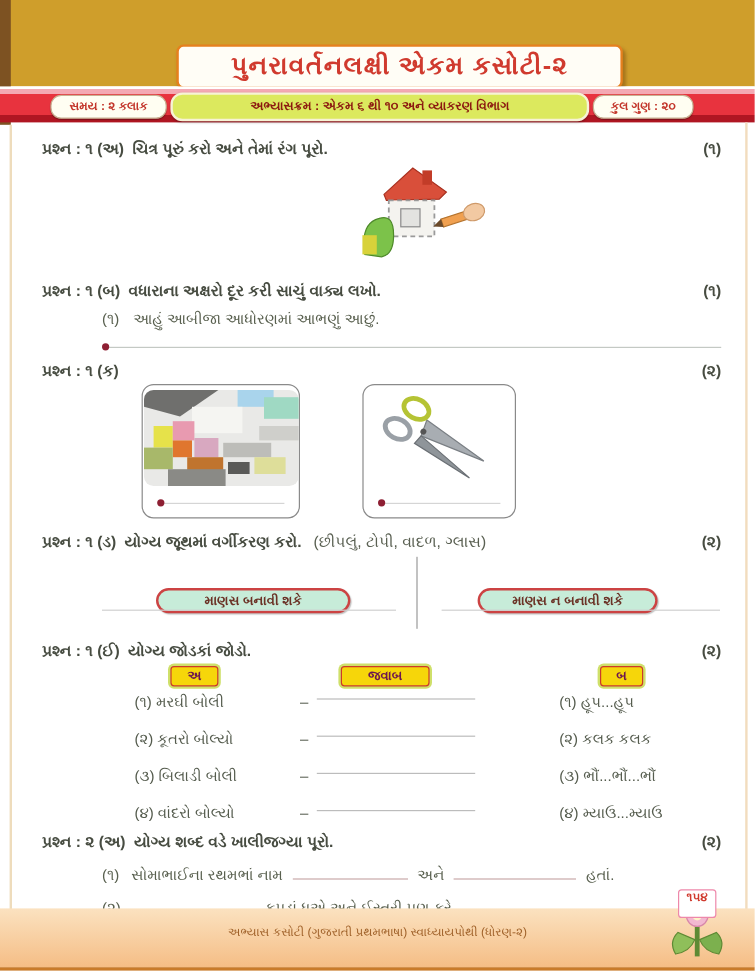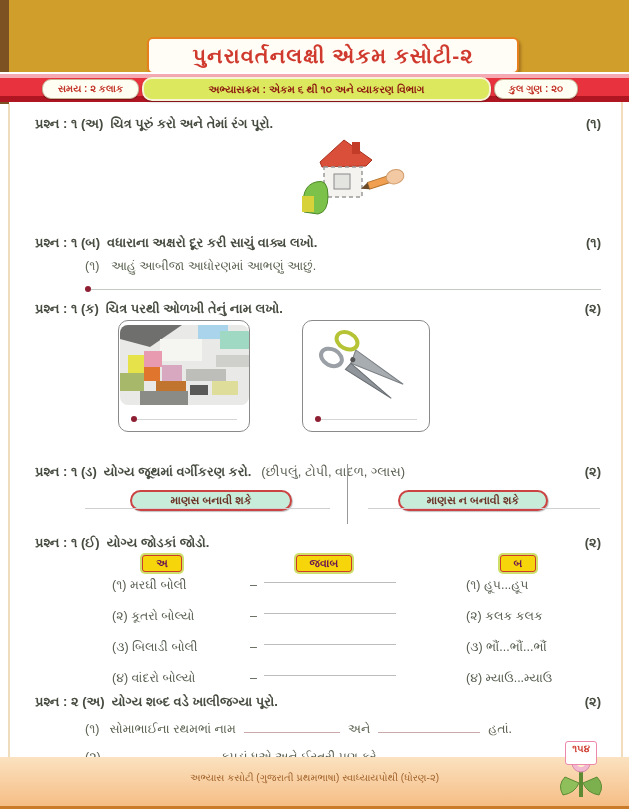--- a/index.html
+++ b/index.html
@@ -151,21 +151,20 @@
   <span class="qmarks">(૧)</span>
 </div>
 <div class="abs sub-item" style="top:259px; left:85px">
   <span>(૧)</span>
   <span style="margin-left:8px">આહું આબીજા આધોરણમાં આભણું આછું.</span>
 </div>
 <div class="abs ans-line dot" style="top:278px; left:85px; right:28px; height:12px"></div>
 
 <div class="abs q-row" style="top:301px">
   <span>પ્રશ્ન : ૧ (ક)</span>
-  <span class="qtext">ચિત્ર પરથી ઓળખી તેનું નામ લખો.</span>
   <span class="qmarks">(૨)</span>
 </div>
 
 <div class="abs photo-box" style="left:118px; width:132px">
   <svg width="129" height="80" style="margin:4px 0 0 1px; border-radius:8px" viewBox="0 0 129 80">
     <rect width="129" height="80" fill="#e9e9e7"></rect>
     <polygon points="0,0 62,0 30,22 0,14" fill="#6f6f6d"></polygon>
     <rect x="78" y="0" width="30" height="14" fill="#a9d4ec"></rect>
     <rect x="100" y="6" width="29" height="18" fill="#9fd9c3"></rect>
     <rect x="40" y="14" width="42" height="22" fill="#f5f5f2"></rect>
@@ -190,39 +189,39 @@
       <polygon points="38,30 96,38 40,44" fill="#a8adb2" stroke="#7a7f84"></polygon>
       <polygon points="40,44 92,56 38,52" fill="#8f959a" stroke="#6a6f74"></polygon>
       <ellipse cx="26" cy="26" rx="11" ry="8" fill="none" stroke="#b5c334" stroke-width="4"></ellipse>
       <ellipse cx="20" cy="48" rx="11" ry="8" fill="none" stroke="#9aa0a6" stroke-width="4"></ellipse>
       <circle cx="40" cy="40" r="2.5" fill="#555"></circle>
     </g>
   </svg>
   <div class="inner-line dot"></div>
 </div>
 
-<div class="abs q-row" style="top:464px">
+<div class="abs q-row" style="top:444px">
   <span>પ્રશ્ન : ૧ (ડ)</span>
   <span class="qtext">યોગ્ય જૂથમાં વર્ગીકરણ કરો.</span>
   <span class="qhint">(છીપલું, ટોપી, વાદળ, ગ્લાસ)</span>
   <span class="qmarks">(૨)</span>
 </div>
 <div class="abs group-pill" style="left:130px; width:162px">માણસ બનાવી શકે</div>
 <div class="abs group-pill" style="left:398px; width:150px">માણસ ન બનાવી શકે</div>
 <div class="abs v-divider"></div>
 <div class="abs h-line" style="left:85px; width:245px"></div>
 <div class="abs h-line" style="left:368px; width:232px"></div>
 
 <div class="abs q-row" style="top:535px">
   <span>પ્રશ્ન : ૧ (ઈ)</span>
   <span class="qtext">યોગ્ય જોડકાં જોડો.</span>
   <span class="qmarks">(૨)</span>
 </div>
 <div class="abs col-badge" style="left:142px; width:40px">અ</div>
-<div class="abs col-badge" style="left:296px; width:56px">જવાબ</div>
+<div class="abs col-badge" style="left:284px; width:74px">જવાબ</div>
 <div class="abs col-badge" style="left:500px; width:36px">બ</div>
 
 <div class="abs match-left" style="top:578px">(૧) મરઘી બોલી</div>
 <div class="abs match-dash" style="top:578px">–</div>
 <div class="abs match-line" style="top:568px"></div>
 <div class="abs match-right" style="top:578px">(૧) હૂપ...હૂપ</div>
 
 <div class="abs match-left" style="top:609px">(૨) કૂતરો બોલ્યો</div>
 <div class="abs match-dash" style="top:609px">–</div>
 <div class="abs match-line" style="top:599px"></div>

